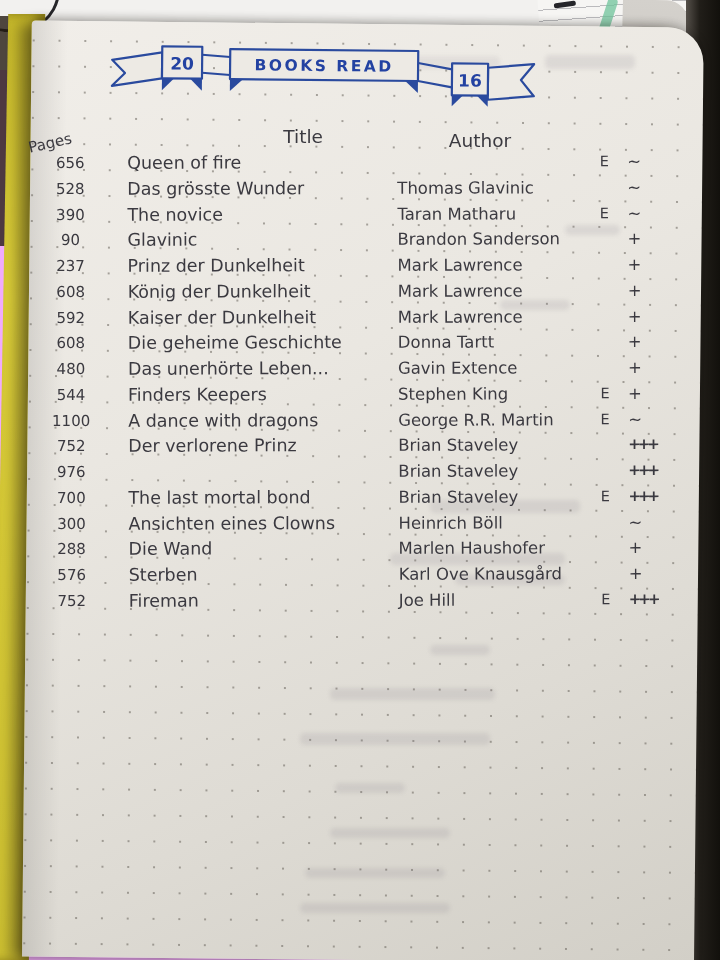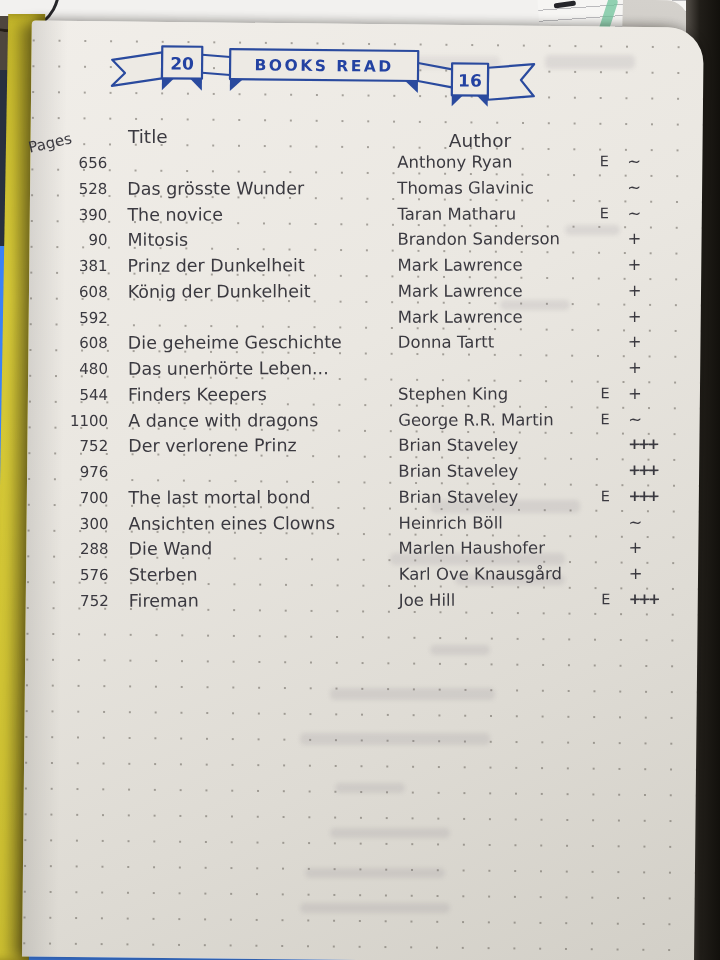--- a/index.html
+++ b/index.html
@@ -1,17 +1,17 @@
 <!DOCTYPE html>
 <html><head>
 <meta charset="utf-8">
 <style>
   html,body{margin:0;padding:0;background:#2a2722;}
   .stage{position:relative;width:720px;height:960px;overflow:hidden;
-         font-family:"DejaVu Sans",sans-serif;background:#3b82f6;}
+         font-family:"DejaVu Sans",sans-serif;background:#f0abfc;}
 
   
   .desk-top{position:absolute;left:0;top:0;width:720px;height:70px;background:#f2f1ef;}
   .paper-corner-line{position:absolute;left:-10px;top:-14px;width:62px;height:42px;
       border:3px solid transparent;border-bottom-color:#26262a;border-right-color:#26262a;
       border-radius:0 0 44px 0;transform:rotate(6deg);}
   .lined-paper{position:absolute;left:540px;top:-6px;width:165px;height:78px;overflow:hidden;
       background:#f6f5f3 repeating-linear-gradient(180deg,transparent 0 10px,rgba(90,90,100,.38) 10px 11px);
       transform:rotate(-4deg);}
   .green-streak{position:absolute;width:10px;height:50px;background:#6fc39b;opacity:.75;border-radius:4px;}
@@ -39,28 +39,28 @@
 
   
   .smudge{position:absolute;background:rgba(118,116,130,.14);filter:blur(2px);border-radius:5px;}
 
   
   .content{position:absolute;left:0;top:0;width:720px;height:960px;color:rgba(45,44,52,.93);}
   .banner-svg{position:absolute;left:108px;top:40px;transform:rotate(.6deg);}
   .banner-svg text{fill:#2342a2;font-family:"DejaVu Sans",sans-serif;font-weight:bold;}
 
   .hdr{position:absolute;font-size:18.5px;}
-  .hdr-title{left:128px;top:126px;width:195px;text-align:left;}
+  .hdr-title{left:128px;top:126px;width:195px;text-align:right;}
   .hdr-author{left:380px;top:130px;width:200px;text-align:center;}
   .hdr-pages{left:28px;top:134px;font-size:15px;transform:rotate(-13deg);}
 
   .rows{position:absolute;left:0;top:150px;width:720px;height:475px;transform:rotate(-.2deg);}
   .row{position:absolute;left:0;width:720px;height:25.75px;line-height:25.75px;white-space:nowrap;}
   .cell{position:absolute;top:0;height:25.75px;}
-  .c-pages{left:34px;width:74px;text-align:right;font-size:15px;}
+  .c-pages{left:34px;width:74px;text-align:center;font-size:15px;}
   .c-title{left:128px;font-size:17.5px;}
   .c-author{left:398px;font-size:16.5px;}
   .c-ebook{left:594px;width:22px;text-align:center;font-size:14.5px;}
   .c-mark{left:628px;width:54px;font-size:16.5px;}
   .c-mark.tally{letter-spacing:-3px;font-weight:bold;font-size:15px;}
 </style>
 </head>
 <body>
 
 <div class="stage">
@@ -123,75 +123,77 @@
       <text x="362" y="45" text-anchor="middle" font-size="17">16</text>
     </svg>
 
     <div class="hdr hdr-pages">Pages</div>
     <div class="hdr hdr-title">Title</div>
     <div class="hdr hdr-author">Author</div>
 
     <div class="rows">
         <div class="row" style="top: 0px;">
     <span class="cell c-pages">656</span>
-    <span class="cell c-author">Anthony Ryan</span>
+    <span class="cell c-title">Queen of fire</span>
     <span class="cell c-ebook">E</span>
     <span class="cell c-mark">~</span>
   </div>
         <div class="row" style="top: 25.75px;">
     <span class="cell c-pages">528</span>
     <span class="cell c-author">Thomas Glavinic</span>
     <span class="cell c-title">Das grösste Wunder</span>
     <span class="cell c-ebook"></span>
     <span class="cell c-mark">~</span>
   </div>
         <div class="row" style="top: 51.5px;">
     <span class="cell c-pages">390</span>
     <span class="cell c-title">The novice</span>
     <span class="cell c-author">Taran Matharu</span>
     <span class="cell c-ebook">E</span>
     <span class="cell c-mark">~</span>
   </div>
         <div class="row" style="top: 77.25px;">
     <span class="cell c-pages">90</span>
-    <span class="cell c-title">Mitosis</span>
+    <span class="cell c-title">Glavinic</span>
     <span class="cell c-author">Brandon Sanderson</span>
     <span class="cell c-ebook"></span>
     <span class="cell c-mark">+</span>
   </div>
         <div class="row" style="top: 103px;">
-    <span class="cell c-pages">381</span>
+    <span class="cell c-pages">237</span>
     <span class="cell c-title">Prinz der Dunkelheit</span>
     <span class="cell c-author">Mark Lawrence</span>
     <span class="cell c-ebook"></span>
     <span class="cell c-mark">+</span>
   </div>
         <div class="row" style="top: 128.75px;">
     <span class="cell c-pages">608</span>
     <span class="cell c-title">König der Dunkelheit</span>
     <span class="cell c-author">Mark Lawrence</span>
     <span class="cell c-ebook"></span>
     <span class="cell c-mark">+</span>
   </div>
         <div class="row" style="top: 154.5px;">
     <span class="cell c-pages">592</span>
+    <span class="cell c-title">Kaiser der Dunkelheit</span>
     <span class="cell c-author">Mark Lawrence</span>
     <span class="cell c-ebook"></span>
     <span class="cell c-mark">+</span>
   </div>
         <div class="row" style="top: 180.25px;">
     <span class="cell c-pages">608</span>
     <span class="cell c-title">Die geheime Geschichte</span>
     <span class="cell c-author">Donna Tartt</span>
     <span class="cell c-ebook"></span>
     <span class="cell c-mark">+</span>
   </div>
         <div class="row" style="top: 206px;">
     <span class="cell c-pages">480</span>
     <span class="cell c-title">Das unerhörte Leben...</span>
+    <span class="cell c-author">Gavin Extence</span>
     <span class="cell c-ebook"></span>
     <span class="cell c-mark">+</span>
   </div>
         <div class="row" style="top: 231.75px;">
     <span class="cell c-pages">544</span>
     <span class="cell c-title">Finders Keepers</span>
     <span class="cell c-author">Stephen King</span>
     <span class="cell c-ebook">E</span>
     <span class="cell c-mark">+</span>
   </div>

